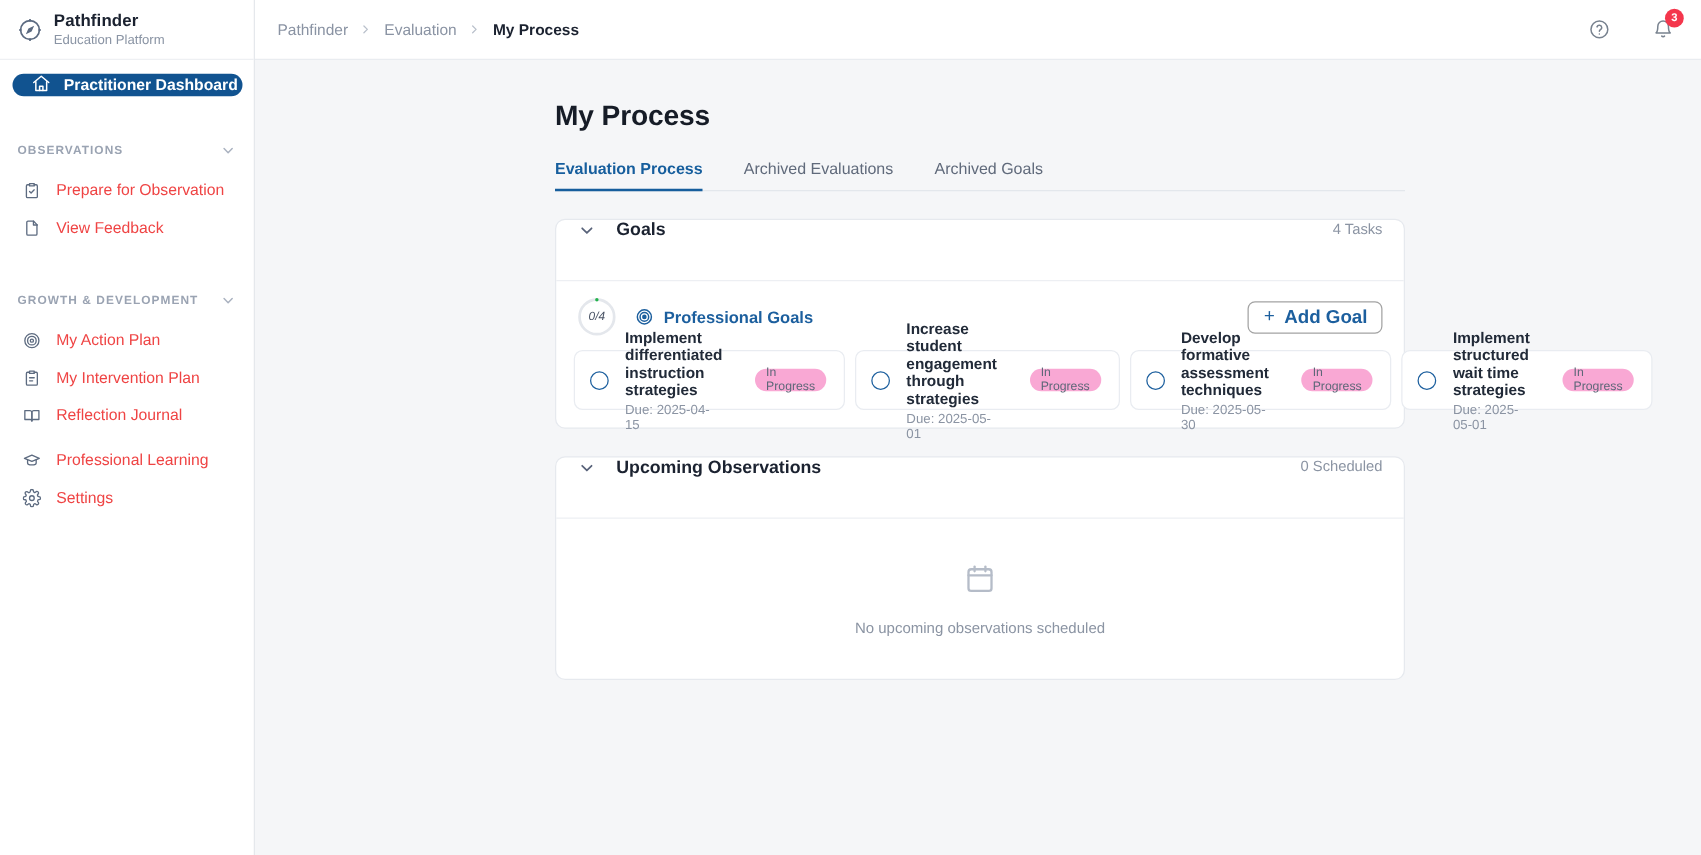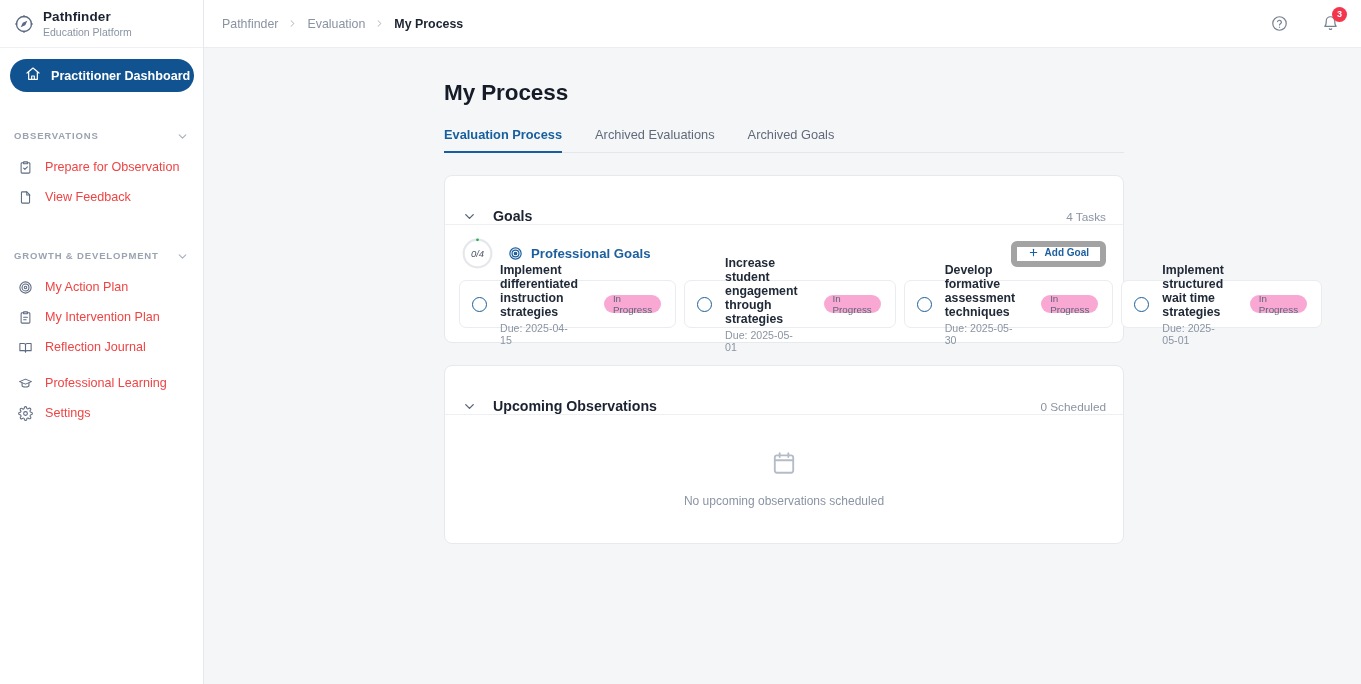--- a/index.html
+++ b/index.html
@@ -26,21 +26,21 @@
     height: 48px;
     border-bottom: 1px solid #eef0f3;
   }
   .brand-icon { width: 20px; height: 20px; color: #5b6a80; flex: 0 0 20px; }
   .brand-text { display: flex; flex-direction: column; line-height: 1.15; }
   .brand-name { font-size: 13.5px; font-weight: bold; color: #1b2230; letter-spacing: .1px; }
   .brand-sub { font-size: 10.5px; color: #8a94a4; margin-top: 1px; }
 
   .dash-btn {
     margin: 11px 10px 0 10px;
-    height: 33px;
+    height: 18px;
     background: #115390;
     color: #ffffff;
     border-radius: 17px;
     display: flex; align-items: center; gap: 10px;
     padding-left: 15px;
     font-size: 12.6px;
     font-weight: bold;
     cursor: pointer;
     border: none;
     width: 184px;
@@ -117,21 +117,21 @@
   .tab.active { color: #165e9d; font-weight: bold; border-bottom-color: #165e9d; }
 
   .card {
     width: 680px; margin: 22px 0 0 240px;
     background: #ffffff;
     border: 1px solid #e6e9ee;
     border-radius: 8px;
   }
   .card-head {
     height: 49px;
-    display: flex; align-items: flex-end; justify-content: space-between;
+    display: flex; align-items: flex-start; justify-content: space-between;
     padding: 0 17px;
     border-bottom: 1px solid #edeff3;
     cursor: pointer;
   }
   .card-head-left { display: flex; align-items: center; gap: 16px; }
   .card-head-title { font-size: 14.2px; font-weight: bold; color: #1b2230; }
   .card-head-meta { font-size: 11.8px; color: #8b94a3; }
   .card-chev { width: 15px; height: 15px; color: #59637a; }
 
   .goal-group {
@@ -151,24 +151,24 @@
     font-size: 9.5px; color: #4a5466; font-weight: normal;
   }
   .group-name {
     display: flex; align-items: center; gap: 8px;
     font-size: 13.2px; font-weight: bold; color: #1c5f9e;
     cursor: pointer;
   }
   .group-name .tgt { width: 15px; height: 15px; color: #1c5f9e; flex: 0 0 15px; }
   .spacer { flex: 1 1 auto; }
   .add-goal {
-    border: 6px solid #a3a3a3; color: #1c5f9e; background: #fff;
+    border: 1px solid #a3a3a3; color: #1c5f9e; background: #fff;
     border-radius: 6px; height: 26px; padding: 0 11px;
-    font-size: 10px; font-weight: bold;
-    display: flex; gap: 6px;
+    font-size: 15px; font-weight: bold;
+    display: flex; align-items: center; gap: 6px;
     cursor: pointer; font-family: "Liberation Sans", sans-serif;
   }
   .add-goal svg { width: 11px; height: 11px; }
 
   .goal-list { padding: 3px 14px 14px 14px; display: flex; gap: 8px; }
   .goal-row {
     border: 1px solid #e9ecf1; border-radius: 7px;
     height: 48px; display: flex; align-items: center;
     padding: 0 14px 0 12px; gap: 13px;
     background: #fff; cursor: pointer;

